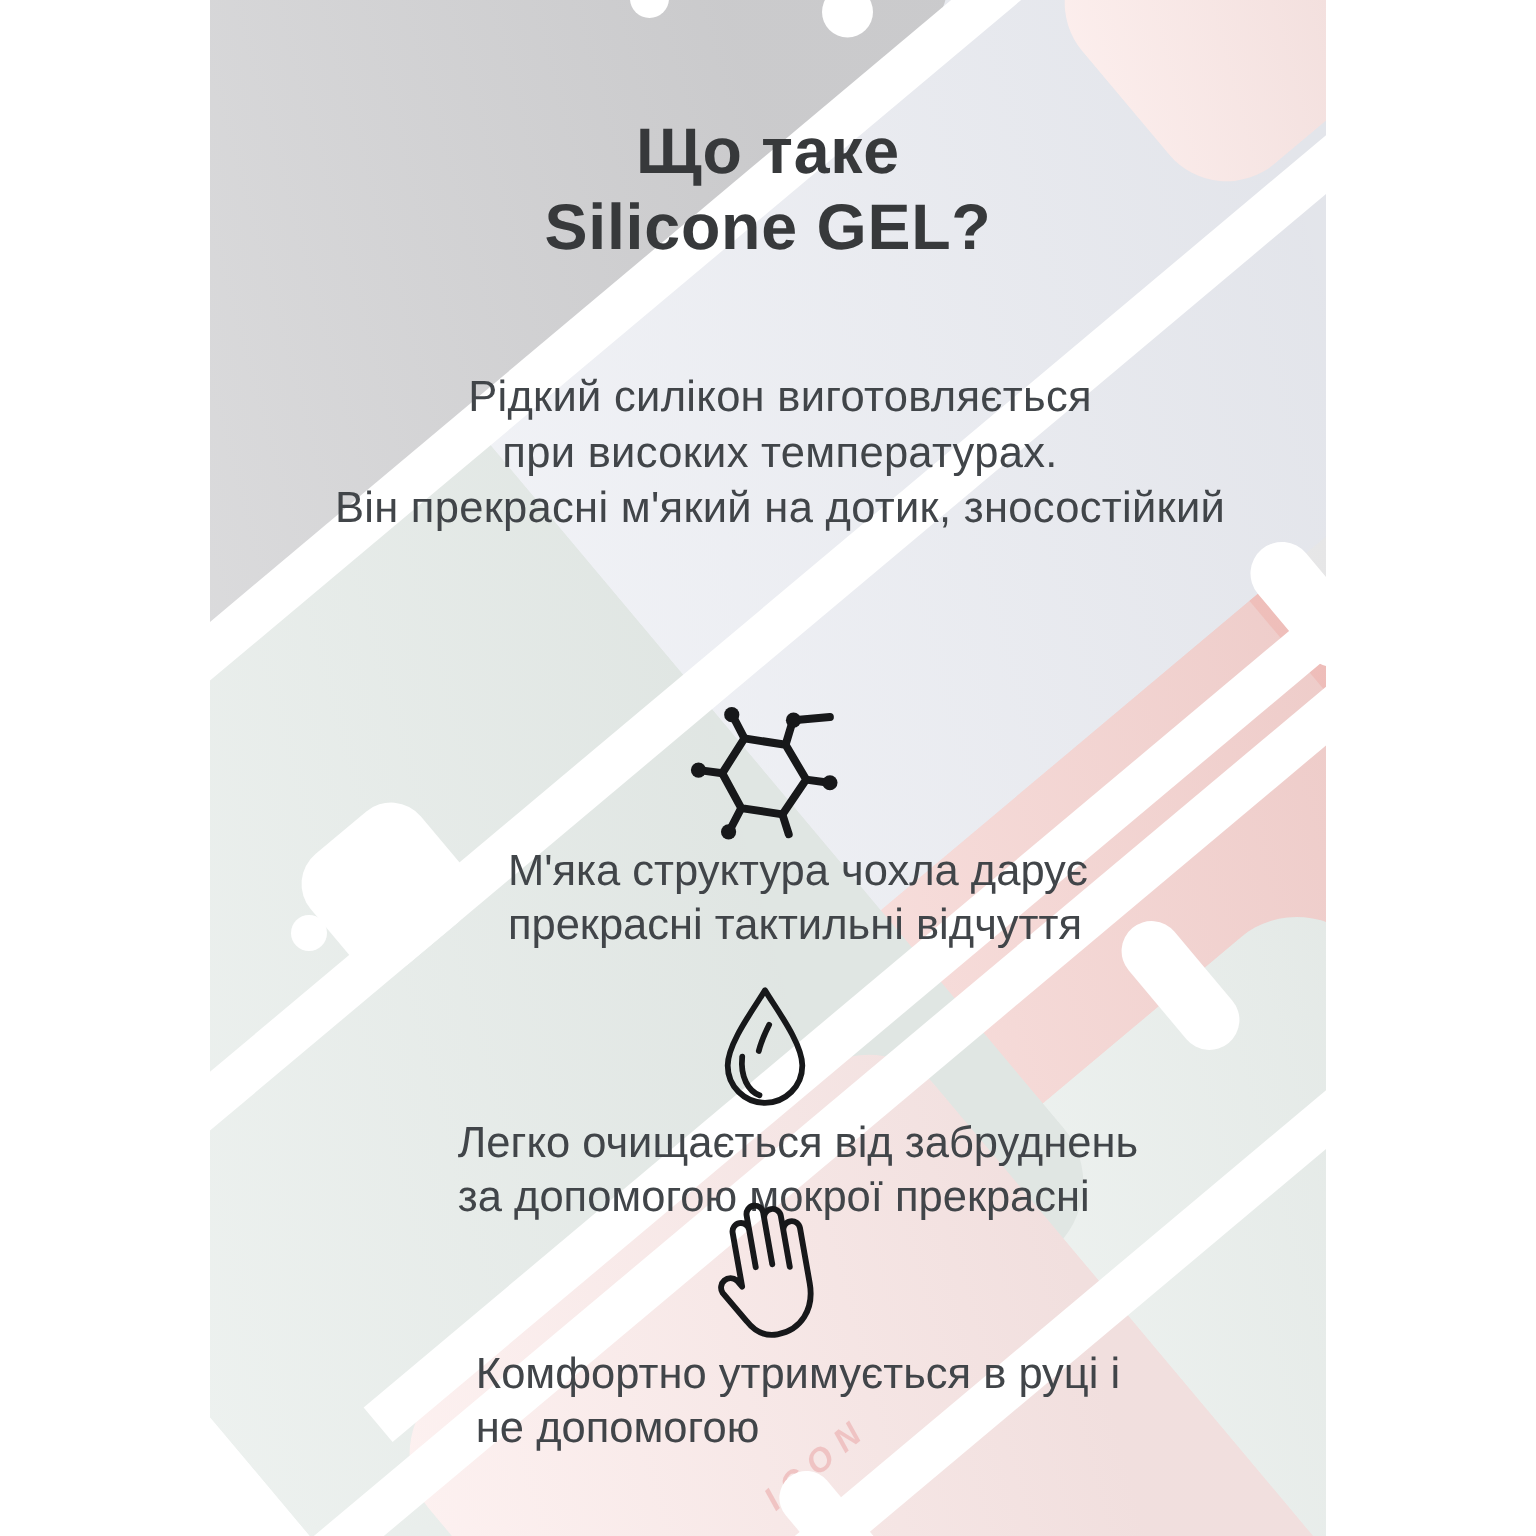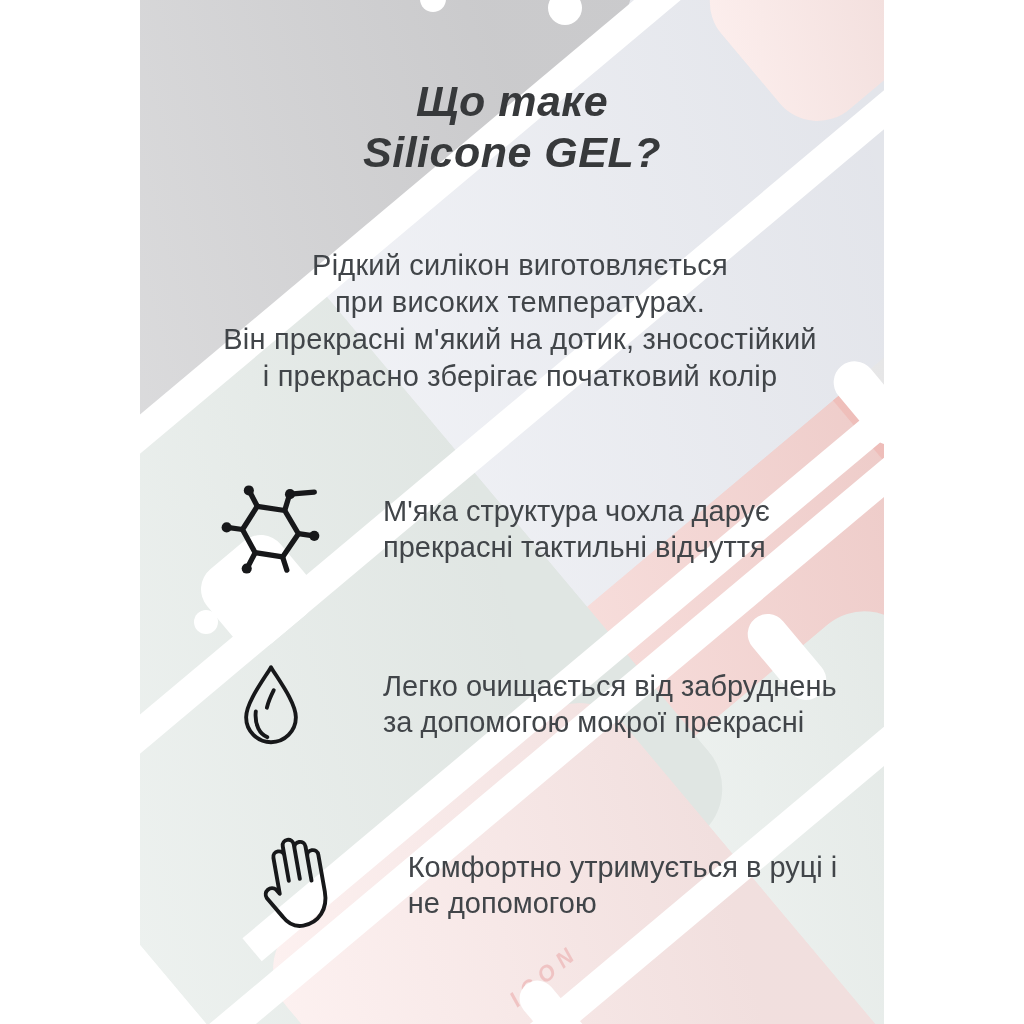--- a/index.html
+++ b/index.html
@@ -29,25 +29,25 @@
   .cut-stad-light{left:711px;top:355px;width:42px;height:96px;border-radius:21px;transform:rotate(-40deg);}
   .cut-stad-red  {left:627px;top:607px;width:40px;height:100px;border-radius:20px;transform:rotate(-40deg);}
   .cut-sq-mint   {left:70px;top:544px;width:96px;height:96px;border-radius:26px;transform:rotate(-40deg);}
   .cut-circ-mint {left:54px;top:610px;width:24px;height:24px;border-radius:50%;}
   .cut-stad-pink {left:395px;top:975px;width:36px;height:84px;border-radius:18px;transform:rotate(-40deg);}
   .watermark{position:absolute;font-style:italic;font-weight:700;letter-spacing:7px;user-select:none;}
   .wm-gray{left:30%;top:42%;font-size:24px;color:rgba(185,185,192,.75);}
   .wm-pink{left:40%;top:36%;font-size:22px;color:rgba(238,186,186,.8);}
   .content{position:absolute;inset:0;z-index:10;}
   .title{position:absolute;top:76px;left:0;right:0;text-align:center;
-         font-size:43px;line-height:51px;font-weight:700;font-style:italic;
+         font-size:43px;line-height:51px;font-weight:700;
          color:var(--heading,#37393b);letter-spacing:.5px;}
   .intro{position:absolute;top:247px;left:16px;right:0;text-align:center;
          font-size:29px;line-height:37px;color:var(--text,#414549);letter-spacing:.2px;}
-  .feature{position:absolute;left:62px;width:660px;display:flex;align-items:center;}
+  .feature{position:absolute;left:62px;width:660px;display:flex;align-items:center;flex-direction:column;}
   .f1{top:468px;height:122px;} .f2{top:650px;height:108px;} .f3{top:833px;height:104px;justify-content:center;}
   .icon-cell{width:181px;min-width:181px;box-sizing:border-box;padding-right:44px;
              display:flex;justify-content:center;align-items:center;}
   .feature-text{font-size:29px;line-height:36px;color:var(--text,#414549);text-align:left;}
   .feature-line{white-space:nowrap;}
   svg{display:block;}
 </style>
 </head>
 <body>
 
@@ -87,21 +87,20 @@
 
       <div class="title">
         <div>Що таке</div>
         <div>Silicone GEL?</div>
       </div>
 
       <div class="intro">
         <div>Рідкий силікон виготовляється</div>
         <div>при високих температурах.</div>
         <div>Він прекрасні м'який на дотик, зносостійкий</div>
-        <div>і прекрасно зберігає початковий колір</div>
       </div>
 
       <div class="feature f1">
         <div class="icon-cell">
           <svg width="106" height="95" viewBox="0 8 100 90" fill="none" stroke="#17181a" stroke-width="5" stroke-linecap="round" stroke-linejoin="round">
             <path d="M37,31 L63,35 L76,57 L61,79 L35,75 L23,53 Z"></path>
             <path d="M37,31 L29.5,16.5"></path>
               <circle cx="29" cy="16" r="4.8" fill="#17181a" stroke="none"></circle>
             <path d="M63,35 L67.5,20"></path>
               <circle cx="68" cy="19.5" r="4.8" fill="#17181a" stroke="none"></circle>

